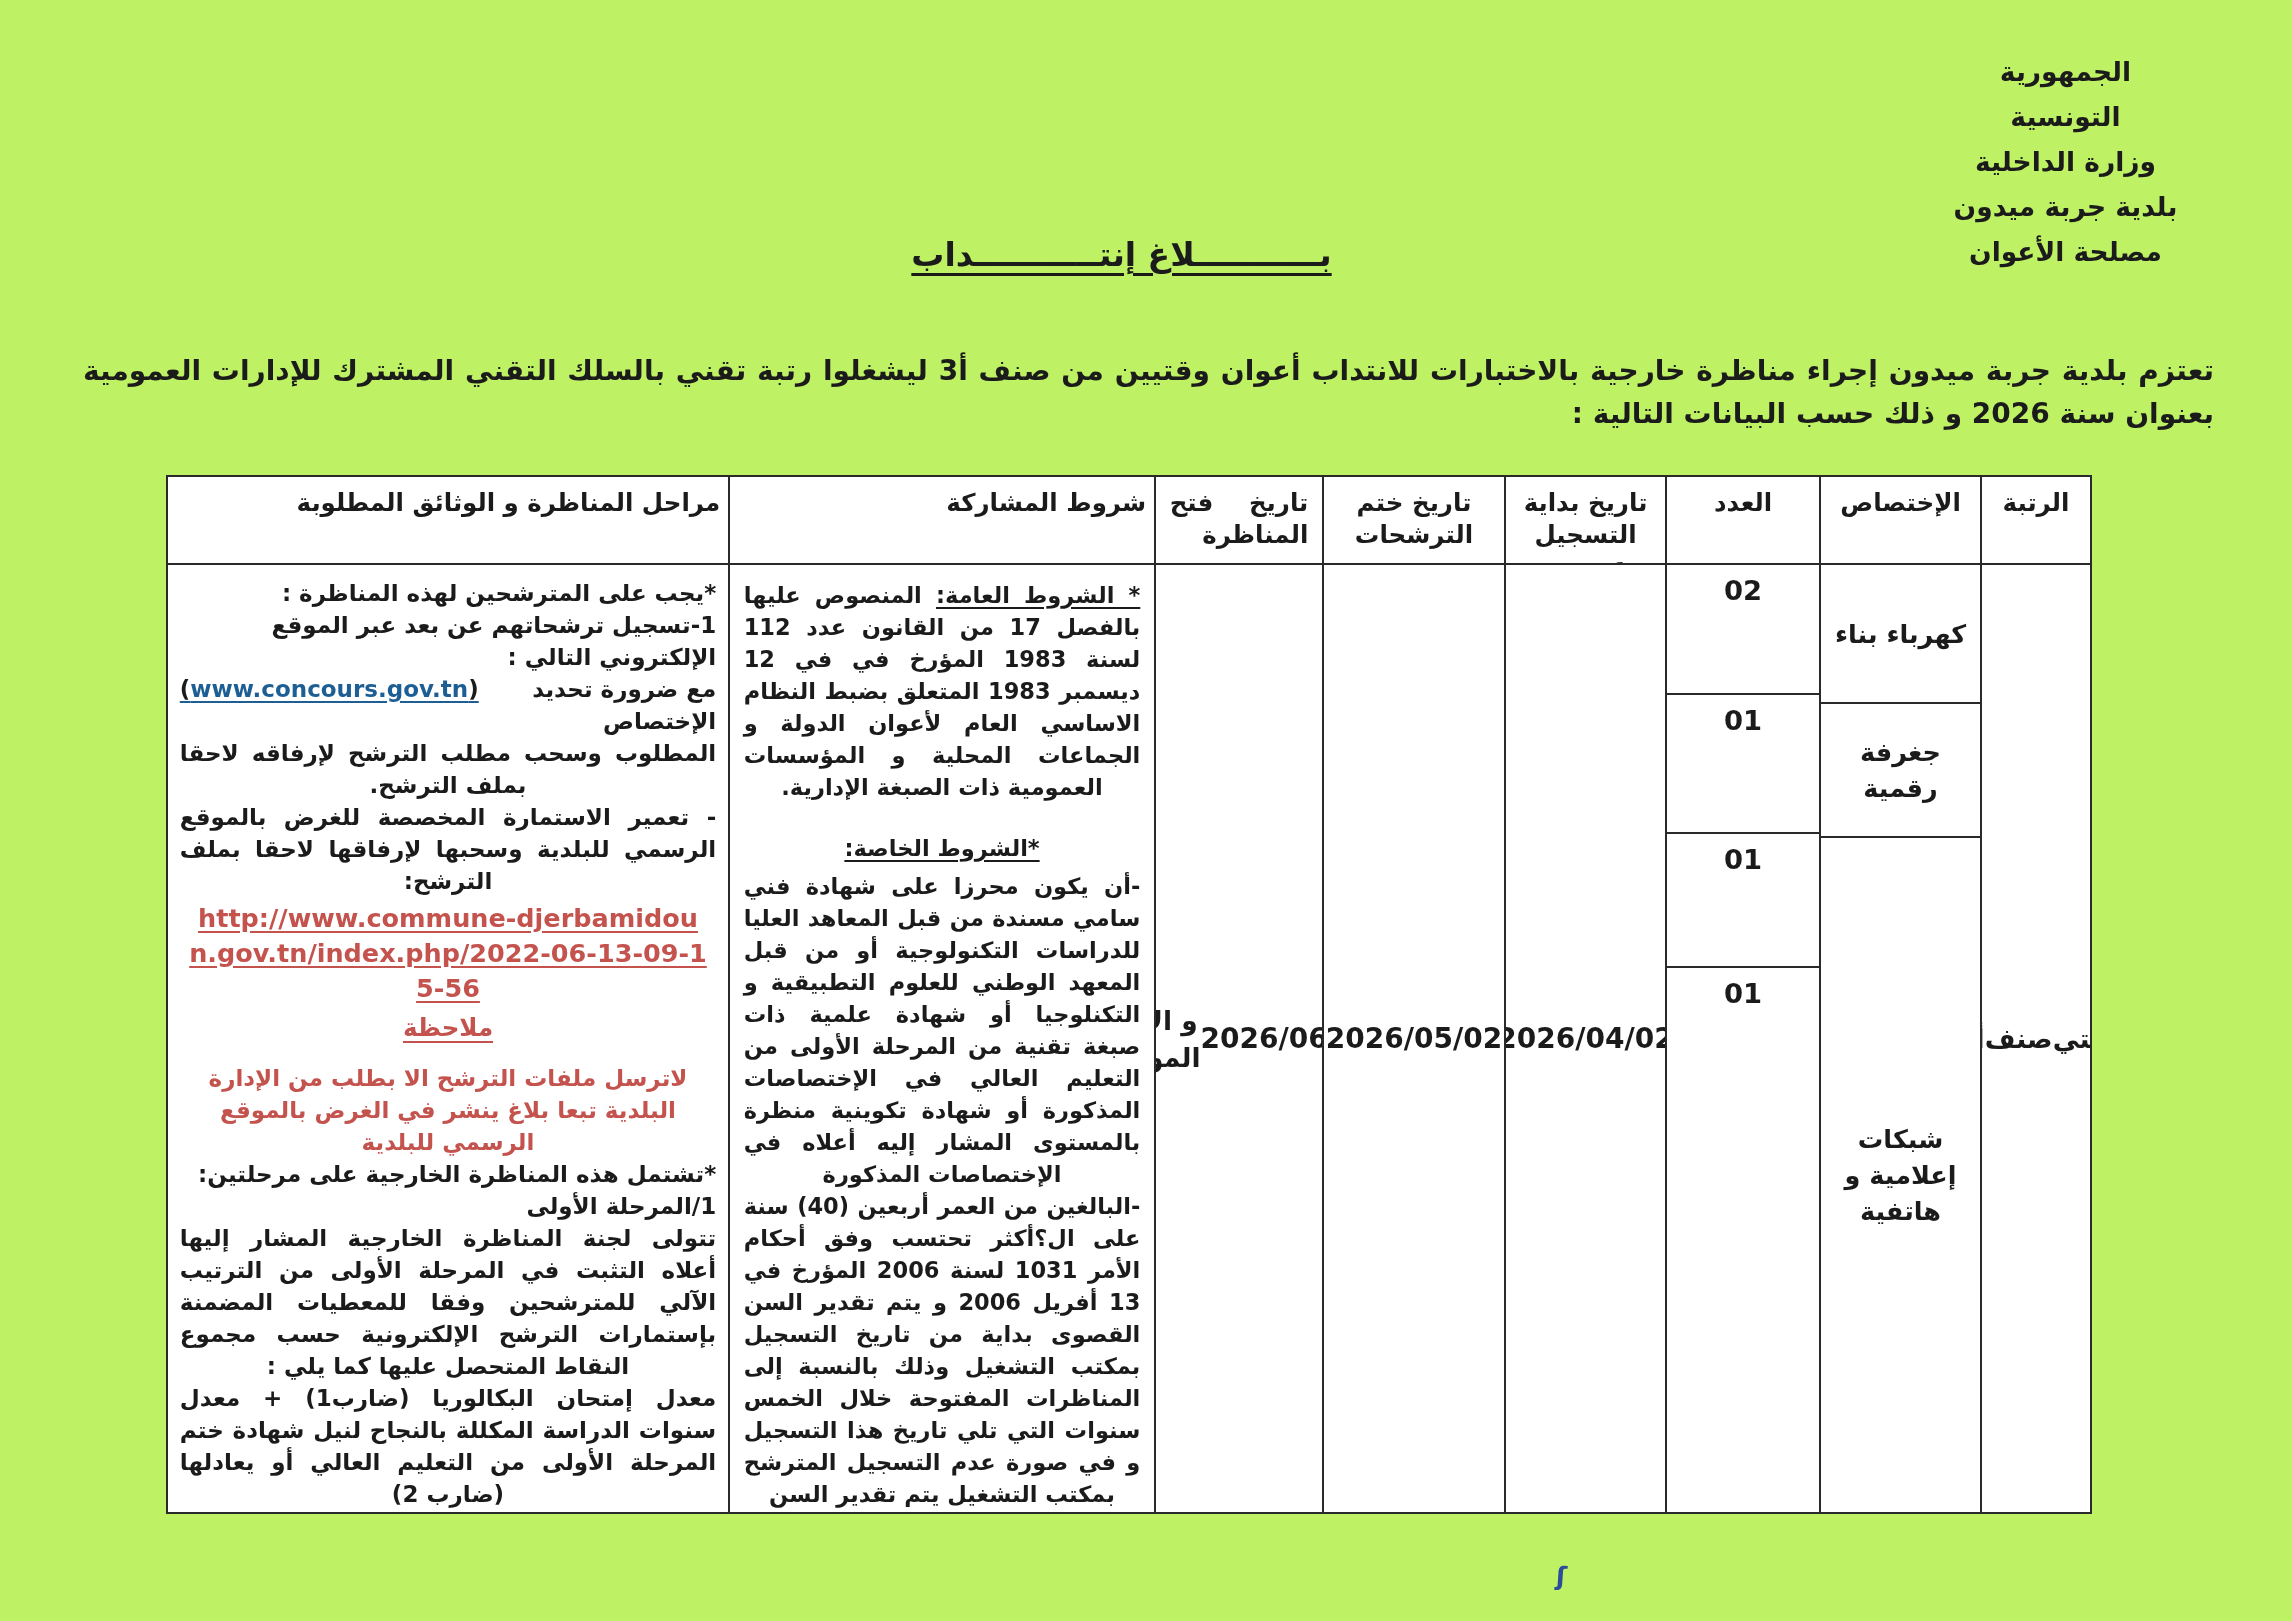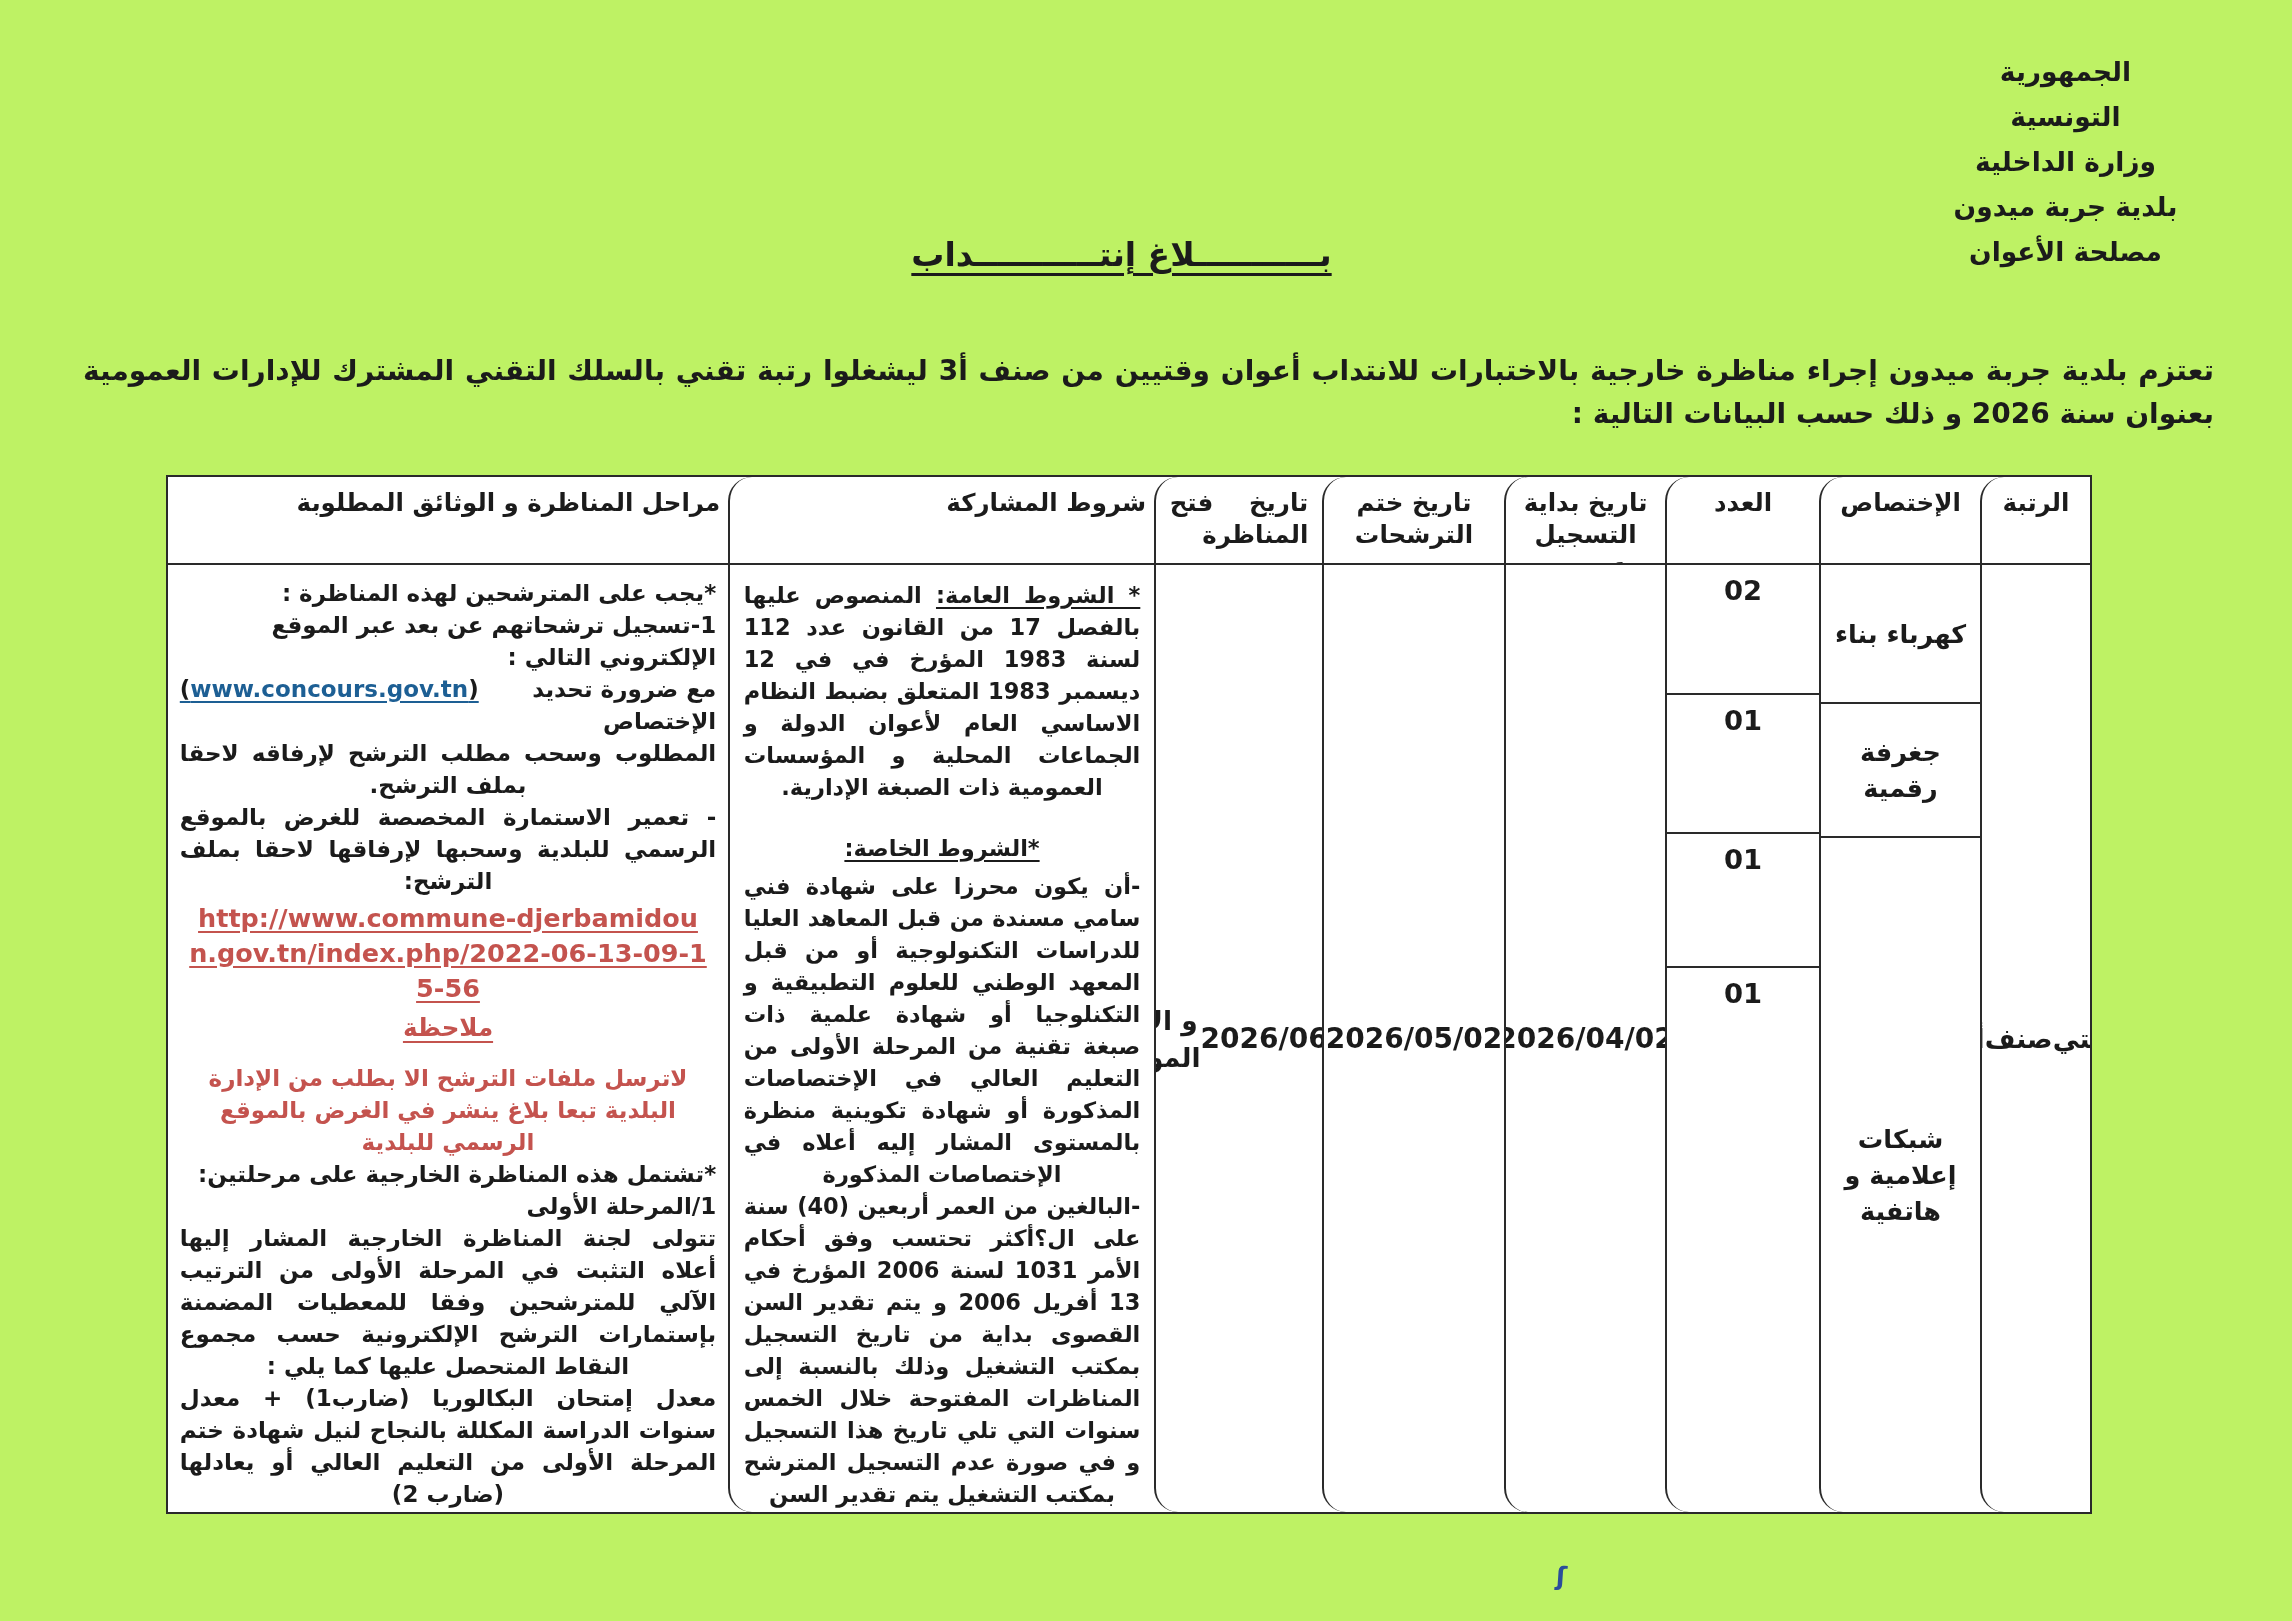--- a/index.html
+++ b/index.html
@@ -32,21 +32,21 @@
   .intro{
     position:absolute;top:349px;right:78px;left:84px;
     font-weight:bold;font-size:28px;line-height:43px;
     text-align:justify;
   }
   
   .announce-table{
     position:absolute;top:475px;right:200px;width:1926px;height:1039px;
     border:2.9px solid var(--line);display:flex;background:#fff;
   }
-  .tcol{display:flex;flex-direction:column;overflow:hidden;border-radius:24px;}
+  .tcol{display:flex;flex-direction:column;overflow:hidden;}
   .tcol:not(:last-child){border-left:2px solid var(--line);}
   .col-rank{width:110px;}
   .col-spec{width:161px;}
   .col-count{width:154px;}
   .col-reg{width:161px;}
   .col-close{width:182px;}
   .col-open{width:168px;}
   .col-cond{width:426px;}
   .col-stages{flex:1;}
   .th{

